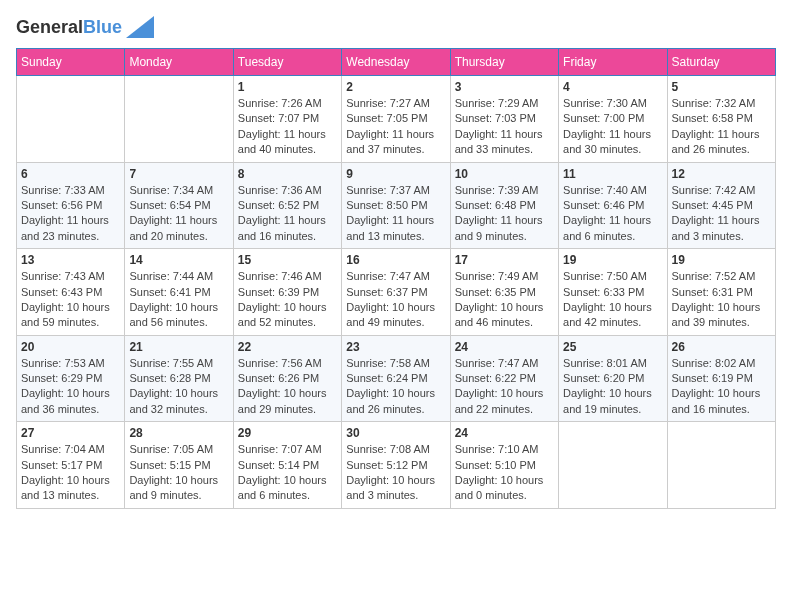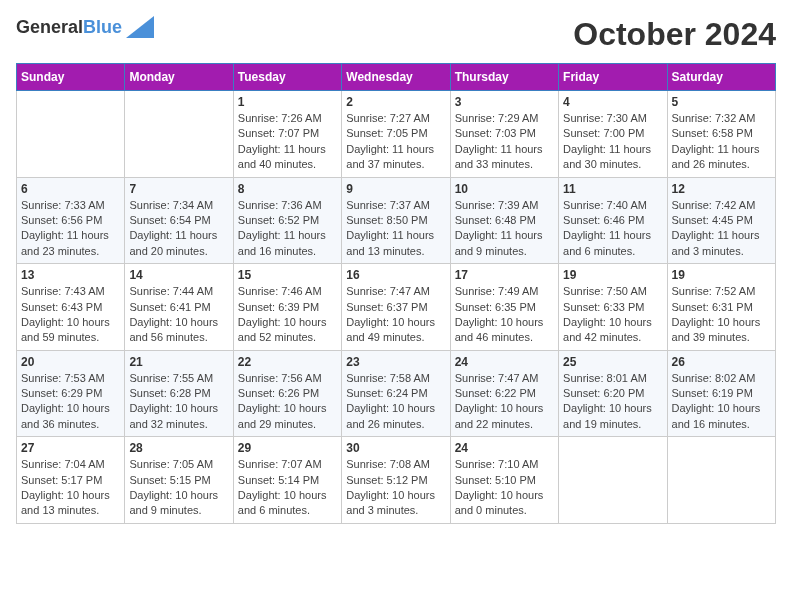--- a/index.html
+++ b/index.html
@@ -47,26 +47,26 @@
     .subtitle {
       font-size: 16px;
       color: #555;
     }
     .calendar {
       width: 100%;
       border-collapse: collapse;
       font-size: 11px;
     }
     .calendar thead th {
-      background-color: #a21caf;
+      background-color: #ec4899;
       color: #fff;
       padding: 6px 4px;
       text-align: left;
       font-size: 12px;
-      font-weight: bold;
+      font-weight: normal;
       border: 1px solid #3a7fc1;
     }
     .calendar tbody td {
       vertical-align: top;
       border: 1px solid #ccc;
       padding: 4px;
       width: 108px;
       min-height: 80px;
       background: #fff;
     }
@@ -97,21 +97,20 @@
     <div class="logo-wrapper">
       <div>
         <span class="logo-general">General</span><span class="logo-blue">Blue</span>
       </div>
       <svg width="28" height="22" viewBox="0 0 28 22">
         <polygon points="0,22 28,0 28,22" fill="#4a90d9"></polygon>
       </svg>
     </div>
   </div>
   <div class="title-block">
-    <div class="main-title">October 2024</div>
   </div>
 </div>
 
 <table class="calendar">
   <thead>
     <tr>
     <th>Sunday</th>
         <th>Monday</th>
         <th>Tuesday</th>
         <th>Wednesday</th>

